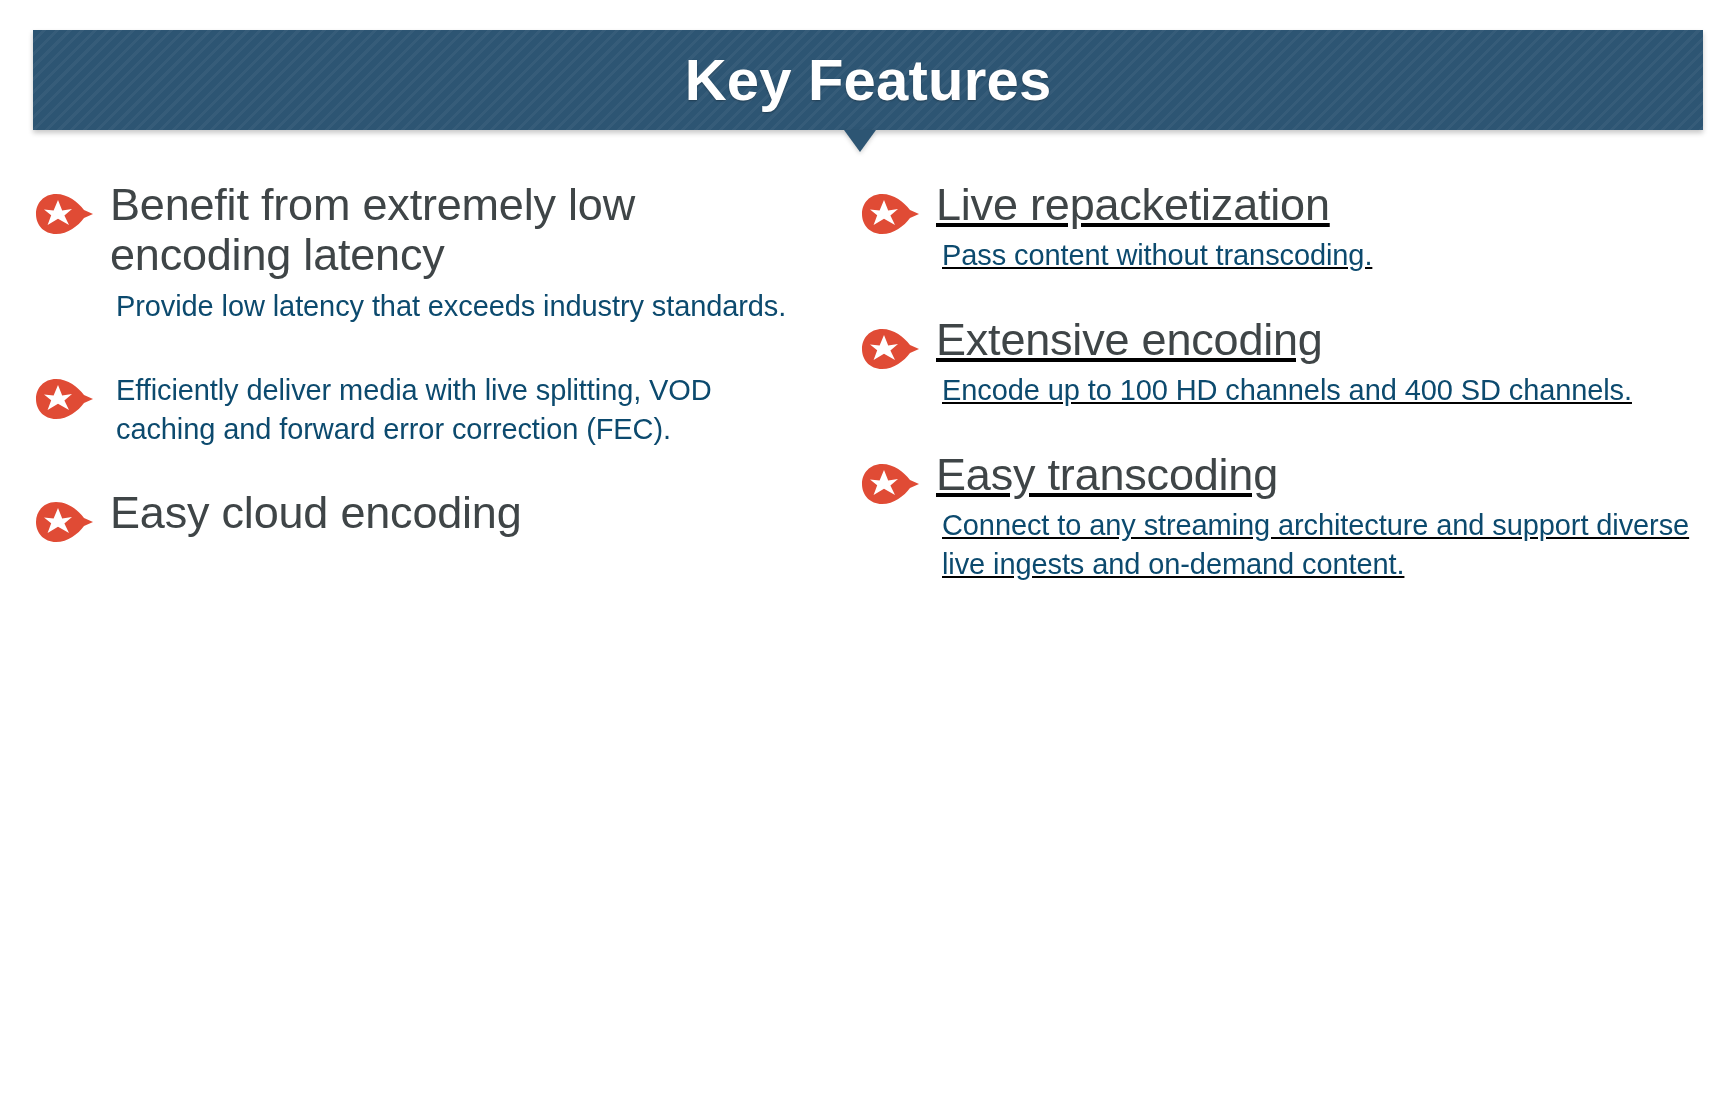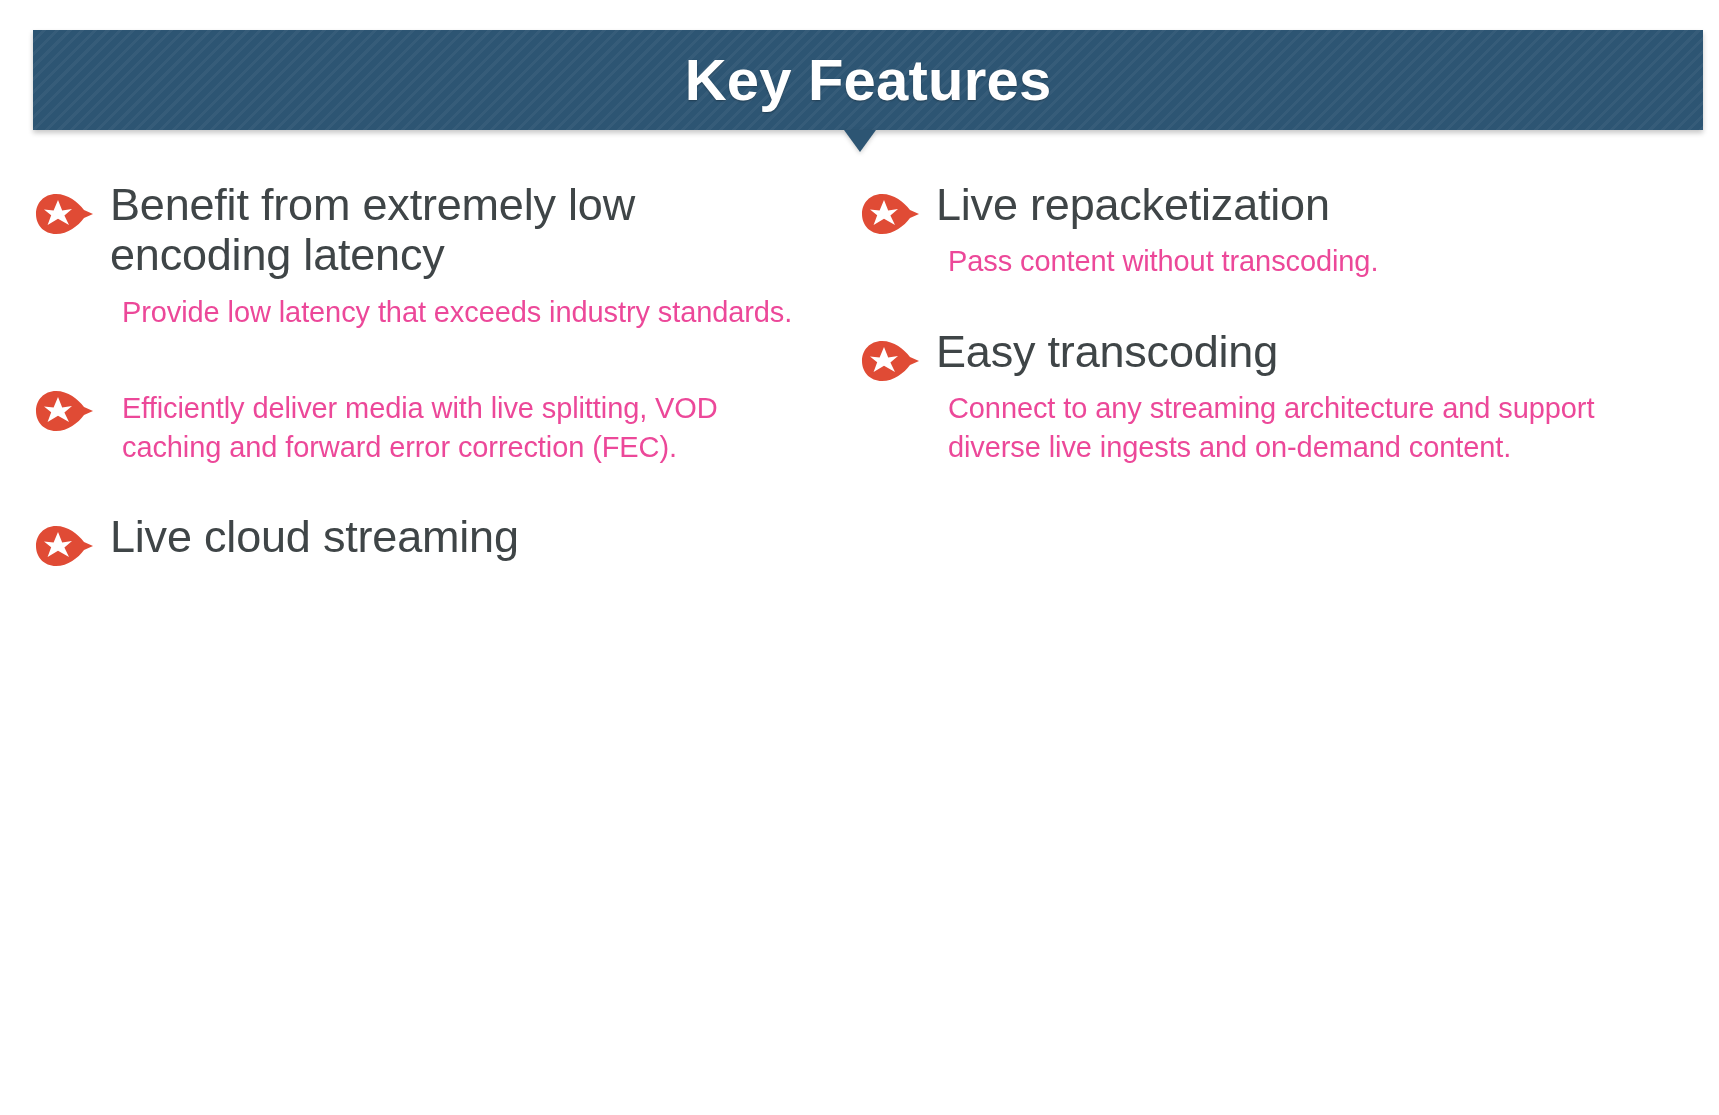--- a/index.html
+++ b/index.html
@@ -78,20 +78,21 @@
   }
   .column-left {
     width: 830px;
     padding-left: 34px;
     padding-right: 20px;
   }
   .column-right {
     width: 889px;
     padding-left: 30px;
     padding-right: 19px;
+    text-decoration: underline;
   }
 
   
   .feature {
     display: flex;
     align-items: flex-start;
     margin-bottom: 34px;
   }
   .feature-icon {
     flex: 0 0 auto;
@@ -112,25 +113,25 @@
   }
   .feature-title {
     color: #3f4547;
     font-size: 45px;
     font-weight: normal;
     line-height: 1.12;
     margin: 0 0 2px 0;
     letter-spacing: -0.2px;
   }
   .feature-desc {
-    color: #ec4899;
+    color: #0c4a6e;
     font-size: 29px;
     font-weight: normal;
     line-height: 1.33;
-    margin: 12px;
+    margin: 6px;
     letter-spacing: -0.1px;
   }
 </style>
 </head>
 <body>
 
 <div class="banner-wrap">
   <div class="banner">
     <div class="banner-title">Key Features</div>
   </div>
@@ -168,41 +169,53 @@
     </div>
 
     <div class="feature">
       <span class="feature-icon">
         <svg viewBox="0 0 62 44" xmlns="http://www.w3.org/2000/svg" aria-hidden="true">
           <path d="M22 2 C34 2 44 10 50 18 L59 22 L50 26 C44 34 34 42 22 42 C10 42 2 33 2 22 C2 11 10 2 22 2 Z" fill="#e04b35"></path>
           <path d="M24 8 L28.2 18.6 L38 17 L30.4 23.4 L35 33 L24 26.8 L13.6 33 L17.2 23.2 L10 17.4 L19.6 18.6 Z" fill="#ffffff"></path>
         </svg>
       </span>
       <div class="feature-body">
-        <p class="feature-title">Live cloud streaming</p>
+        <p class="feature-title">Easy cloud encoding</p>
       </div>
     </div>
 
   </div>
 
   <div class="column column-right">
 
     <div class="feature">
       <span class="feature-icon">
         <svg viewBox="0 0 62 44" xmlns="http://www.w3.org/2000/svg" aria-hidden="true">
           <path d="M22 2 C34 2 44 10 50 18 L59 22 L50 26 C44 34 34 42 22 42 C10 42 2 33 2 22 C2 11 10 2 22 2 Z" fill="#e04b35"></path>
           <path d="M24 8 L28.2 18.6 L38 17 L30.4 23.4 L35 33 L24 26.8 L13.6 33 L17.2 23.2 L10 17.4 L19.6 18.6 Z" fill="#ffffff"></path>
         </svg>
       </span>
       <div class="feature-body">
         <p class="feature-title">Live repacketization</p>
         <p class="feature-desc">Pass content without transcoding.</p>
       </div>
     </div>
 
+    <div class="feature">
+      <span class="feature-icon">
+        <svg viewBox="0 0 62 44" xmlns="http://www.w3.org/2000/svg" aria-hidden="true">
+          <path d="M22 2 C34 2 44 10 50 18 L59 22 L50 26 C44 34 34 42 22 42 C10 42 2 33 2 22 C2 11 10 2 22 2 Z" fill="#e04b35"></path>
+          <path d="M24 8 L28.2 18.6 L38 17 L30.4 23.4 L35 33 L24 26.8 L13.6 33 L17.2 23.2 L10 17.4 L19.6 18.6 Z" fill="#ffffff"></path>
+        </svg>
+      </span>
+      <div class="feature-body">
+        <p class="feature-title">Extensive encoding</p>
+        <p class="feature-desc">Encode up to 100 HD channels and 400 SD channels.</p>
+      </div>
+    </div>
 
     <div class="feature">
       <span class="feature-icon">
         <svg viewBox="0 0 62 44" xmlns="http://www.w3.org/2000/svg" aria-hidden="true">
           <path d="M22 2 C34 2 44 10 50 18 L59 22 L50 26 C44 34 34 42 22 42 C10 42 2 33 2 22 C2 11 10 2 22 2 Z" fill="#e04b35"></path>
           <path d="M24 8 L28.2 18.6 L38 17 L30.4 23.4 L35 33 L24 26.8 L13.6 33 L17.2 23.2 L10 17.4 L19.6 18.6 Z" fill="#ffffff"></path>
         </svg>
       </span>
       <div class="feature-body">
         <p class="feature-title">Easy transcoding</p>

